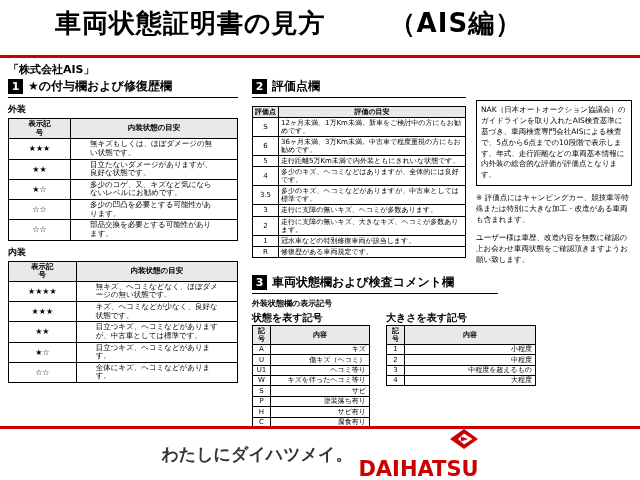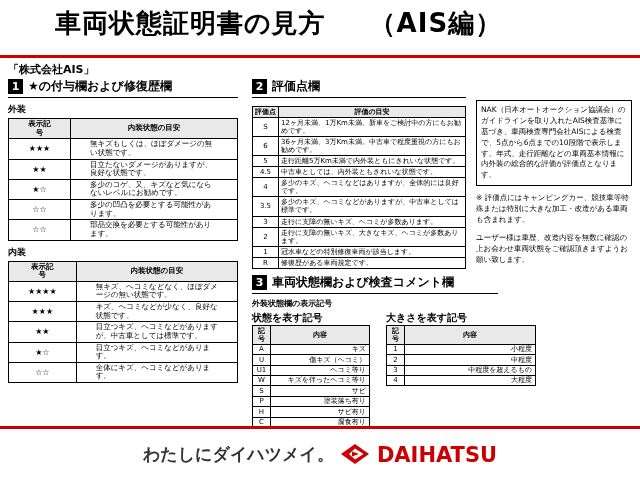--- a/index.html
+++ b/index.html
@@ -15,21 +15,21 @@
   .page { position:relative; width:640px; height:480px; }
 
   
   .header {
     position:absolute; left:0; top:0; width:640px; height:58px;
     background:#fff;
     border-bottom:3px solid #cc0000;
   }
   .header-inner {
     position:absolute; left:55px; top:6px; right:10px;
-    display:flex; align-items:center; gap:16px;
+    display:flex; align-items:center; gap:36px;
   }
   .header-title {
     font-size:26px; font-weight:bold; letter-spacing:1px;
     font-family:"DejaVu Sans", sans-serif;
   }
   .header-sub {
     font-size:26px; font-weight:bold; letter-spacing:1px;margin-left:28px;
   }
 
   
@@ -111,21 +111,21 @@
     border-top:3px solid #cc0000; background:#fff;
   }
   .footer-inner {
     position:absolute; left:0; top:0; width:640px; height:51px;
     display:flex; align-items:center; justify-content:center; gap:6px;
   }
   .slogan {
     font-size:17px; font-weight:bold; color:#333;
     font-family:"DejaVu Sans", sans-serif;
   }
-  .brand-row { display:flex; align-items:flex-start; gap:7px; }
+  .brand-row { display:flex; align-items:flex-end; gap:7px;flex-direction:column; }
   .d-mark {
     width:30px; height:22px; position:relative;
   }
   .d-mark svg { display:block; }
   .brand-name { font-size:21px; font-weight:bold; color:#cc0000; letter-spacing:0px; }
 </style>
 </head>
 <body>
 
 <div class="page">
@@ -228,24 +228,20 @@
           <td class="pt">S</td>
           <td>12ヶ月未満、1万Km未満。新車をご検討中の方にもお勧めです。</td>
         </tr>
         <tr>
           <td class="pt">6</td>
           <td>36ヶ月未満、3万Km未満。中古車で程度重視の方にもお勧めです。</td>
         </tr>
         <tr>
           <td class="pt">5</td>
           <td>走行距離5万Km未満で内外装ともにきれいな状態です。</td>
-        </tr>
-        <tr>
-          <td class="pt">4.5</td>
-          <td>中古車としては、内外装ともきれいな状態です。</td>
         </tr>
         <tr>
           <td class="pt">4</td>
           <td>多少のキズ、ヘコミなどはありますが、全体的には良好です。</td>
         </tr>
         <tr>
           <td class="pt">3.5</td>
           <td>多少のキズ、ヘコミなどがありますが、中古車としては標準です。</td>
         </tr>
         <tr>

